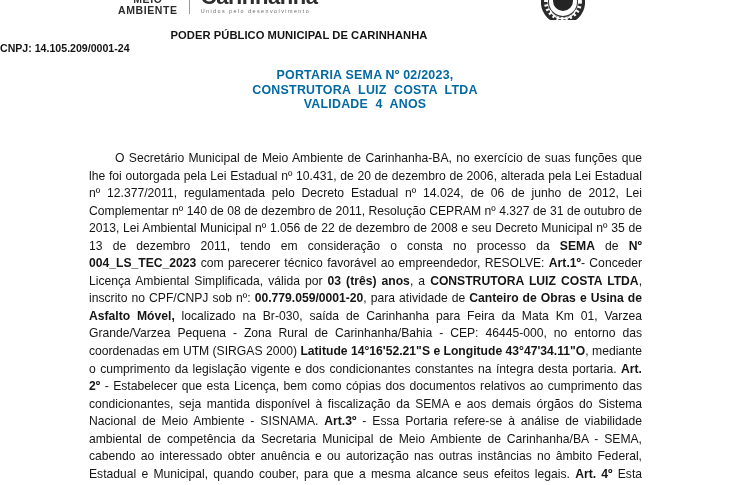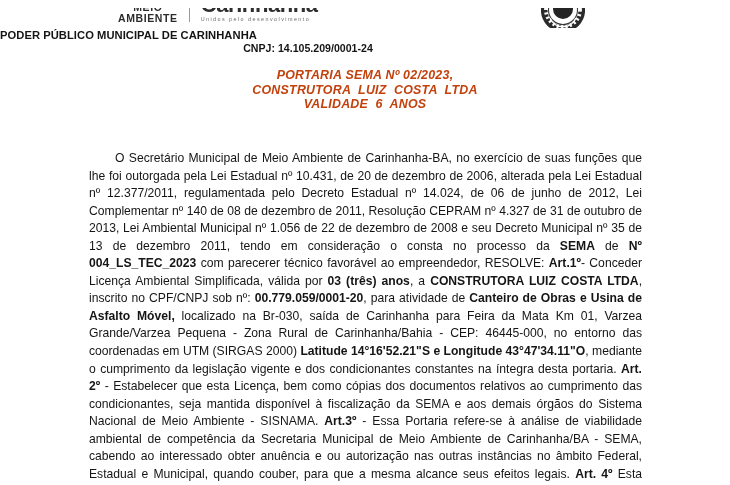--- a/index.html
+++ b/index.html
@@ -21,21 +21,21 @@
     position: relative;
     width: 730px;
     height: 485px;
     background: #ffffff;
   }
 
   
   .letterhead {
     position: absolute;
     left: 0;
-    top: 8px;
+    top: 0;
     width: 730px;
     height: 20px;
     overflow: hidden;
   }
   .logo-block {
     position: absolute;
     left: 118px;
     top: -14px;
     display: flex;
     align-items: flex-end;
@@ -90,52 +90,51 @@
     top: -20px;
     width: 44px;
     height: 44px;
   }
 
   .org-line {
     position: absolute;
     left: 0;
     top: 29px;
     width: 598px;
+    text-align: center;
     font-size: 11.2px;
     font-weight: bold;
     letter-spacing: 0.05px;
     color: #141414;
   }
   .cnpj-line {
     position: absolute;
     left: 0;
     top: 42px;
     width: 616px;
-    text-align: center;
     font-size: 10.6px;
     font-weight: bold;
     color: #141414;
   }
 
   
   .title-block {
     position: absolute;
     left: 0;
     top: 68px;
     width: 730px;
     text-align: center;
   }
   .title-block div {
     font-size: 12.4px;
     font-weight: bold;
     line-height: 14.6px;
     letter-spacing: 0.25px;
-    color: #c2410c;
+    color: #0369a1;
     white-space: pre;
-    font-style: italic;
   }
 
   
   .body-text {
     position: absolute;
     left: 89px;
     top: 150px;
     width: 553px;
     font-size: 12.15px;
     line-height: 17.55px;
@@ -178,18 +177,18 @@
     </svg>
 
   </div>
 
   <div class="org-line">PODER PÚBLICO MUNICIPAL DE CARINHANHA</div>
   <div class="cnpj-line">CNPJ: 14.105.209/0001-24</div>
 
   <div class="title-block">
     <div>PORTARIA SEMA Nº 02/2023,</div>
     <div>CONSTRUTORA  LUIZ  COSTA  LTDA</div>
-    <div>VALIDADE  6  ANOS</div>
+    <div>VALIDADE  4  ANOS</div>
   </div>
 
   <div class="body-text"><span>O Secretário Municipal de Meio Ambiente de Carinhanha-BA, no exercício de suas funções que lhe foi outorgada pela Lei Estadual nº 10.431, de 20 de dezembro de 2006, alterada pela Lei Estadual nº 12.377/2011, regulamentada pelo Decreto Estadual nº 14.024, de 06 de junho de 2012, Lei Complementar nº 140 de 08 de dezembro de 2011, Resolução CEPRAM nº 4.327 de 31 de outubro de 2013, Lei Ambiental Municipal nº 1.056 de 22 de dezembro de 2008 e seu Decreto Municipal nº 35 de 13 de dezembro 2011, tendo em consideração o consta no processo da </span><b>SEMA</b><span> de </span><b>Nº 004_LS_TEC_2023</b><span> com parecerer técnico favorável ao empreendedor, RESOLVE: </span><b>Art.1º</b><span>- Conceder Licença Ambiental Simplificada, válida por </span><b>03 (três) anos</b><span>, a </span><b>CONSTRUTORA LUIZ COSTA LTDA</b><span>, inscrito no CPF/CNPJ sob nº: </span><b>00.779.059/0001-20</b><span>, para atividade de </span><b>Canteiro de Obras e Usina de Asfalto Móvel,</b><span> localizado na Br-030, saída de Carinhanha para Feira da Mata Km 01, Varzea Grande/Varzea Pequena - Zona Rural de Carinhanha/Bahia - CEP: 46445-000, no entorno das coordenadas em UTM (SIRGAS 2000) </span><b>Latitude 14°16'52.21"S e Longitude 43°47'34.11"O</b><span>, mediante o cumprimento da legislação vigente e dos condicionantes constantes na íntegra desta portaria. </span><b>Art. 2º</b><span> - Estabelecer que esta Licença, bem como cópias dos documentos relativos ao cumprimento das condicionantes, seja mantida disponível à fiscalização da SEMA e aos demais órgãos do Sistema Nacional de Meio Ambiente - SISNAMA. </span><b>Art.3º</b><span> - Essa Portaria refere-se à análise de viabilidade ambiental de competência da Secretaria Municipal de Meio Ambiente de Carinhanha/BA - SEMA, cabendo ao interessado obter anuência e ou autorização nas outras instâncias no âmbito Federal, Estadual e Municipal, quando couber, para que a mesma alcance seus efeitos legais. </span><b>Art. 4º</b><span> Esta portaria entrará em vigor na data de sua publicação.</span></div>
 
 </div>
 
 </body></html>

